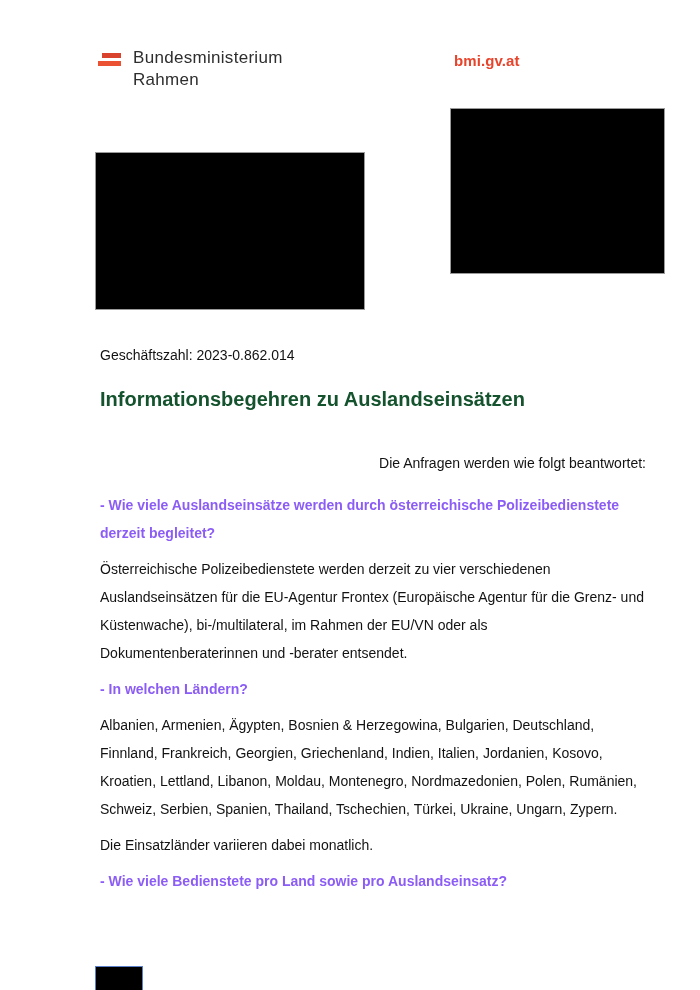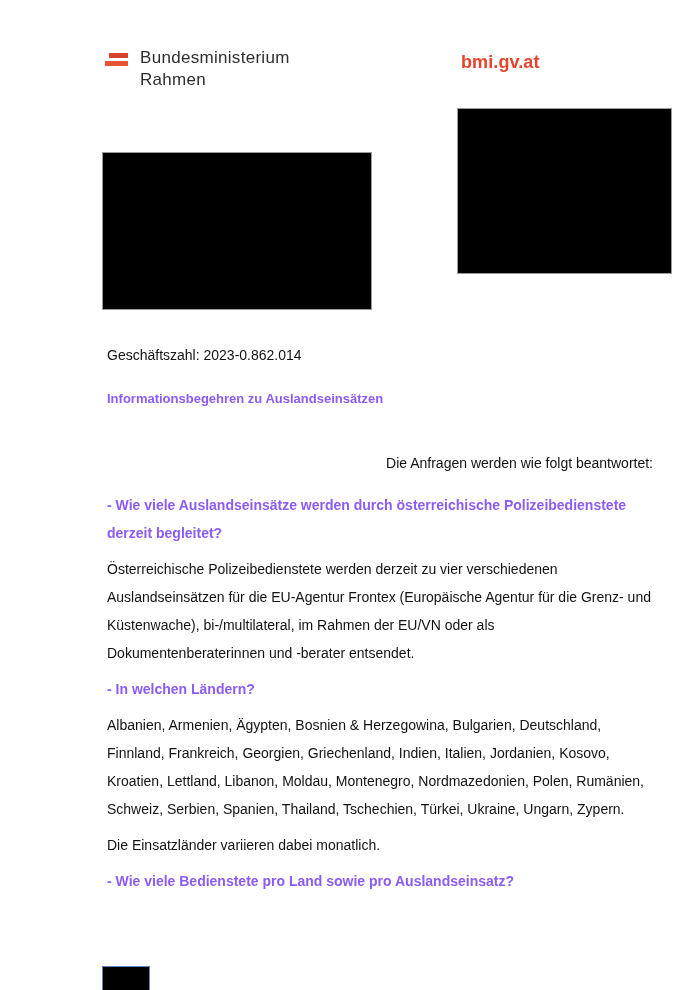--- a/index.html
+++ b/index.html
@@ -7,21 +7,21 @@
   body {
     font-family: "Liberation Sans", sans-serif;
     width: 700px;
     height: 990px;
     position: relative;
     overflow: hidden;
     color: #111111;
   }
   .page {
     position: absolute;
-    top: 0; left: 17px;
+    top: 0; left: 10px;
     width: 580px;
     height: 990px;
     background: #ffffff;
   }
 
   
   .logo-row {
     position: absolute;
     top: 47px;
     left: 88px;
@@ -46,21 +46,21 @@
   .ministry-text {
     font-size: 17px;
     line-height: 22px;
     color: #2e2e2e;
     letter-spacing: 0.3px;
   }
   .website {
     position: absolute;
     top: 52px;
     left: 444px;
-    font-size: 18px;
+    font-size: 15px;
     font-weight: bold;
     letter-spacing: 0.1px;
   }
 
   
   .redaction {
     position: absolute;
     background: #000000;
     border: 1px solid #9a9a9a;
   }
@@ -78,24 +78,24 @@
     left: 90px;
     top: 341px;
     width: 546px;
     font-size: 14px;
     line-height: 28px;
     color: #121212;
   }
   .text-col p { margin: 0 0 8px 0; }
   p.ref { margin-bottom: 15px; }
   h1.doc-title {
-    font-size: 13px;
+    font-size: 20px;
     line-height: 30px;
     font-weight: bold;
-    color: #8b5cf6;
+    color: #14532d;
     margin: 0 0 35px 0;
   }
   p.intro { margin-bottom: 14px; text-align: right; }
   p.question { font-weight: bold; color: #8b5cf6; }
 </style>
 </head>
 <body>
 
 <div class="page">
 

